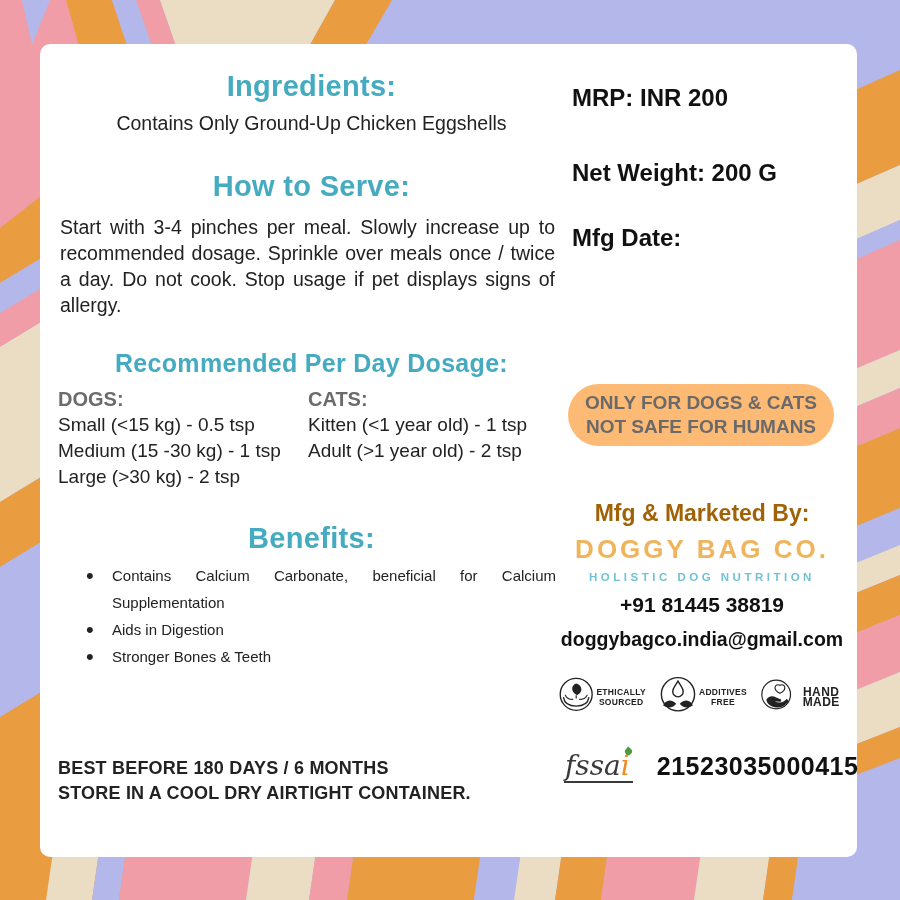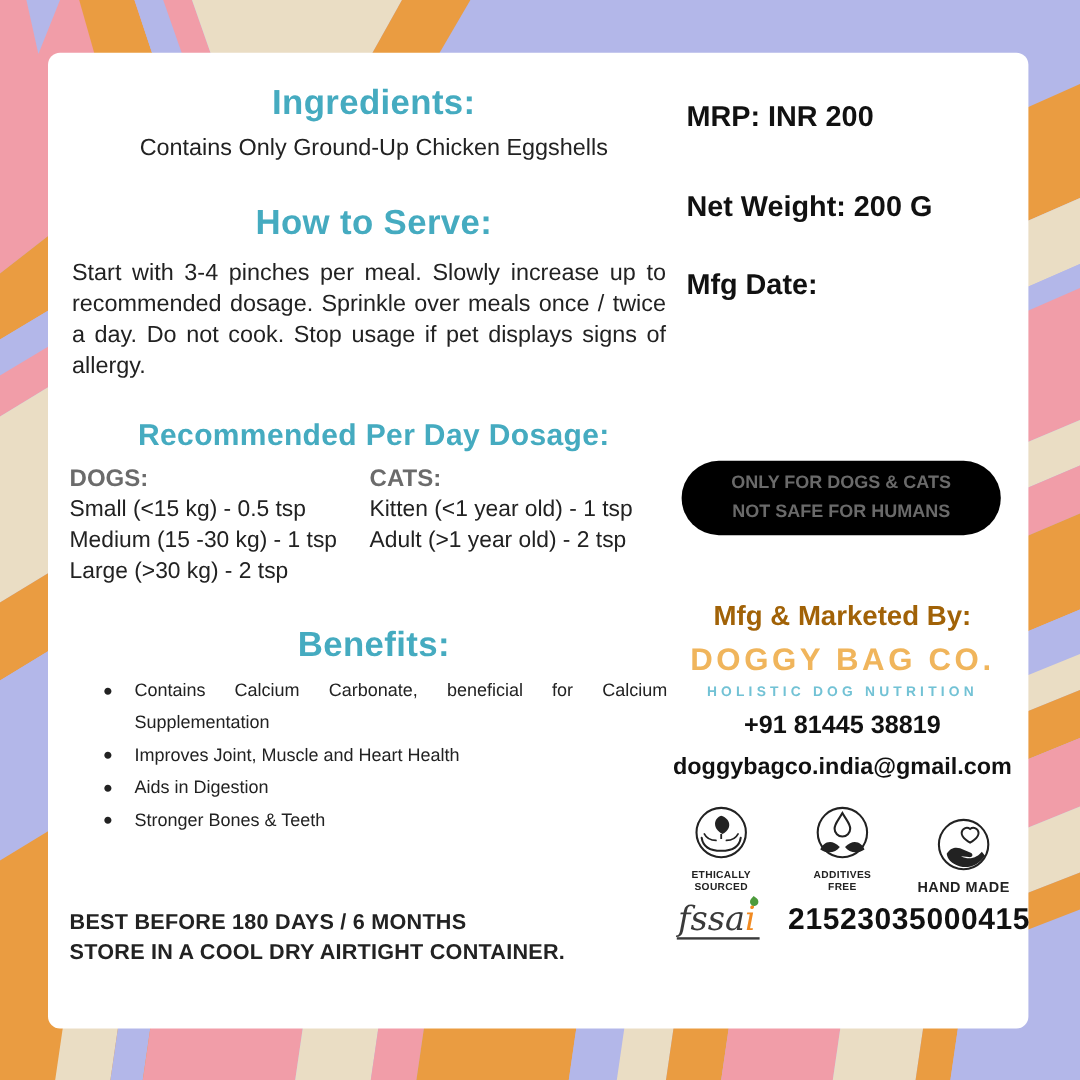--- a/index.html
+++ b/index.html
@@ -35,36 +35,36 @@
   .storage{position:absolute;top:712px;left:0;width:100%;font-weight:bold;
           font-size:18px;line-height:25px;color:#222;letter-spacing:.2px;}
 
   
   .col-right{position:absolute;left:516px;top:0;width:292px;}
   .fact{position:absolute;left:16px;font-size:24px;font-weight:bold;color:#111;}
   .fact.mrp{top:40px;}
   .fact.netw{top:115px;}
   .fact.mfgd{top:180px;}
   .pill{position:absolute;top:340px;left:12px;width:266px;height:62px;
-        background:#000000;border-radius:32px;display:flex;flex-direction:column;
+        background:#fdba74;border-radius:32px;display:flex;flex-direction:column;
         align-items:center;justify-content:center;color:#6a6a6a;font-weight:600;
-        font-size:15px;line-height:24px;text-align:center;}
+        font-size:19px;line-height:24px;text-align:center;}
   .mfg-by{position:absolute;top:456px;width:100%;text-align:center;
         font-size:23px;font-weight:bold;color:#a16207;}
   .brand{position:absolute;top:490px;width:100%;text-align:center;
         font-size:26px;font-weight:bold;color:#f0b55c;letter-spacing:3px;}
   .tagline{position:absolute;top:527px;width:100%;text-align:center;
         font-size:11.5px;font-weight:600;color:#72c2d5;letter-spacing:3.5px;}
   .phone{position:absolute;top:549px;width:100%;text-align:center;
         font-size:21px;font-weight:bold;color:#111;}
   .email{position:absolute;top:584px;width:100%;text-align:center;
         font-size:19.5px;font-weight:bold;color:#111;}
   .badges{position:absolute;top:626px;left:0;width:292px;display:flex;
         justify-content:space-between;}
-  .badge{width:90px;display:flex;flex-direction:column;align-items:center;justify-content:flex-end;}
+  .badge{width:90px;display:flex;flex-direction:row;align-items:center;}
   .badge svg{width:52px;height:52px;}
   .badge-caption{margin-top:2px;font-size:8.5px;font-weight:600;color:#222;
         line-height:10px;text-align:center;letter-spacing:.3px;}
   .badge-caption.big{font-size:12px;font-weight:bold;letter-spacing:.4px;}
   .fssai-row{position:absolute;top:708px;left:8px;display:flex;
         align-items:flex-end;gap:24px;}
   .fssai-word{font-family:"DejaVu Serif",serif;font-style:italic;
         font-size:28px;color:#3a3a3a;border-bottom:2px solid #3a3a3a;
         padding:0 3px 1px 1px;line-height:28px;}
   .fssai-i{color:#f18a21;position:relative;}
@@ -150,21 +150,20 @@
         <div class="dosage-col cats">
           <div class="dosage-head">CATS:</div>
           <div>Kitten (&lt;1 year old) - 1 tsp</div>
           <div>Adult (&gt;1 year old) - 2 tsp</div>
         </div>
       </div>
 
       <div class="teal-h h-benefits">Benefits:</div>
       <ul class="benefits-list">
         <li>Contains Calcium Carbonate, beneficial for Calcium Supplementation</li>
-        <li>Improves Joint, Muscle and Heart Health</li>
         <li>Aids in Digestion</li>
         <li>Stronger Bones &amp; Teeth</li>
       </ul>
 
       <div class="storage">
         <div>BEST BEFORE 180 DAYS / 6 MONTHS</div>
         <div>STORE IN A COOL DRY AIRTIGHT CONTAINER.</div>
       </div>
     </div>
 

